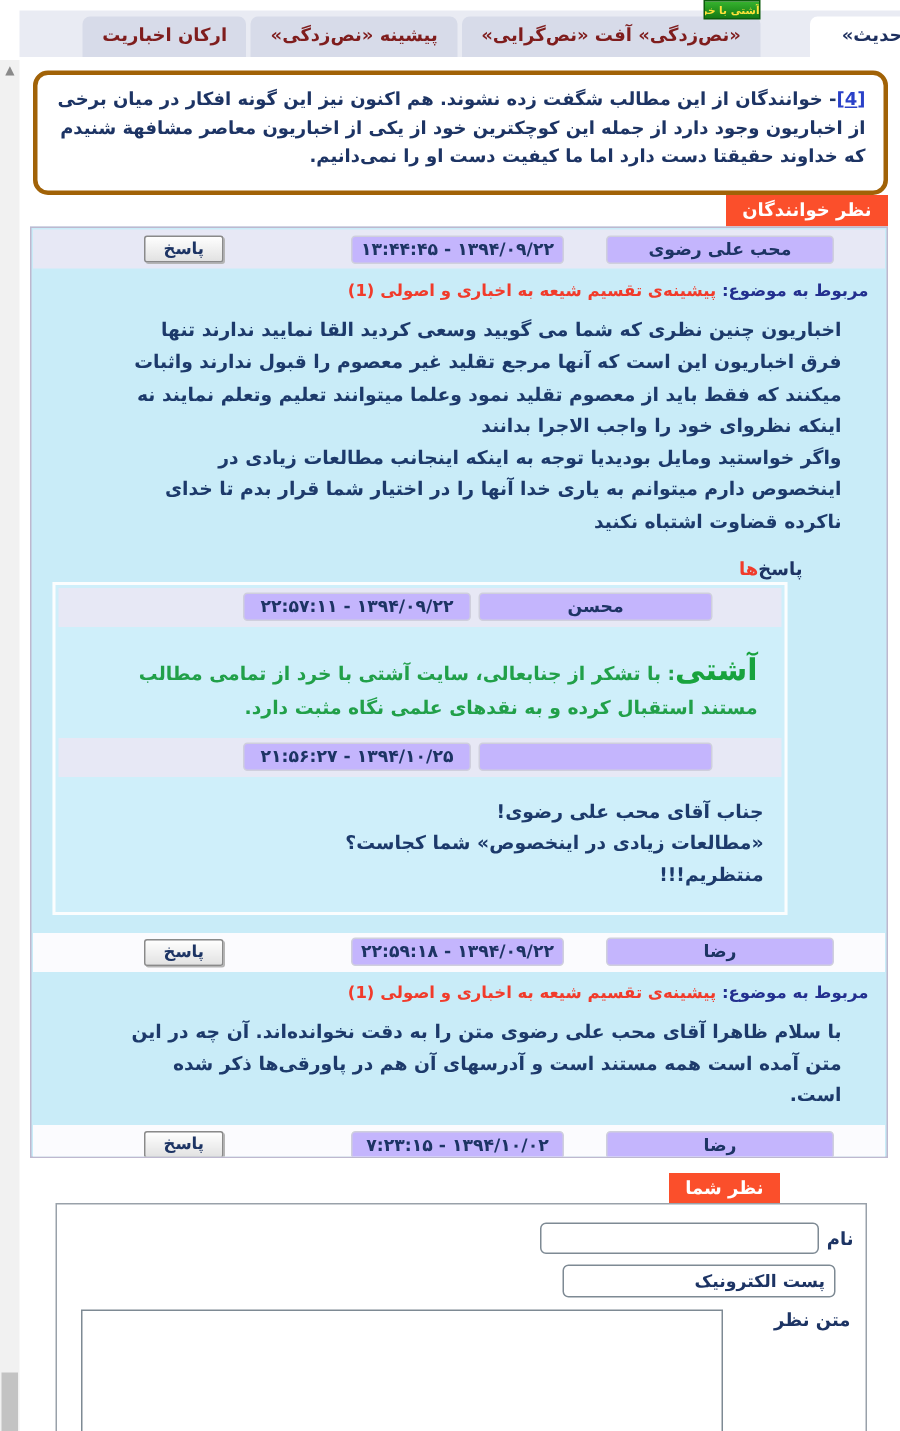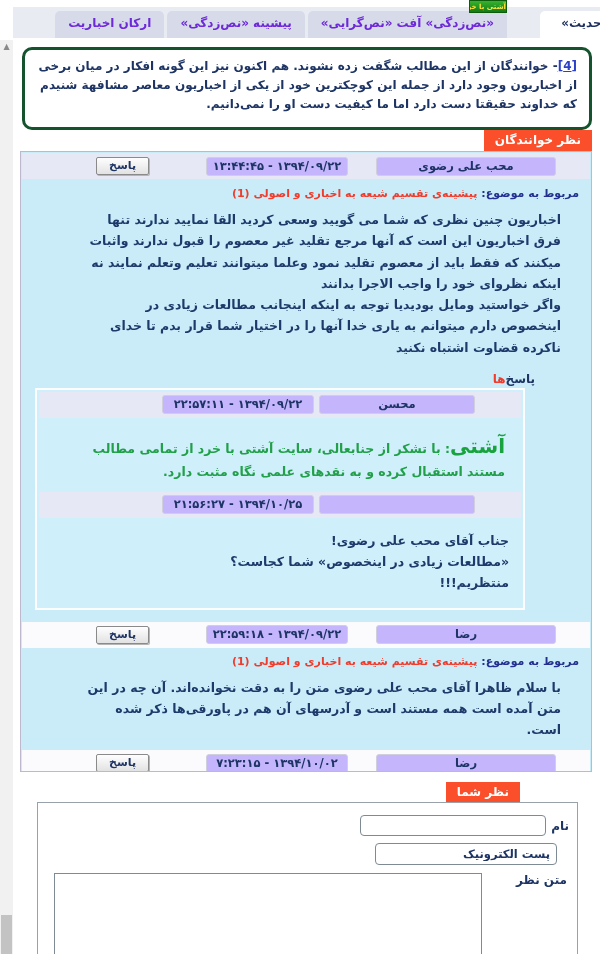--- a/index.html
+++ b/index.html
@@ -19,45 +19,45 @@
   .scroll-thumb { position:absolute; left:1px; top:875px; width:11px; height:90px; background:#c3c3c3; }
 
   
   .mini-banner { position:absolute; top:0; right:93px; width:38px; height:13px;
     background:linear-gradient(#36b32e,#147a14); color:#ffe23b; font-size:7px; line-height:13px;
     text-align:center; overflow:hidden; white-space:nowrap; z-index:30; border:1px solid #0c5c0c; }
 
   
   .tabbar { position:absolute; top:7px; left:13px; right:0; height:31px; background:#e9ebf3; }
   .tabs-row { position:absolute; right:93px; top:4px; height:27px; display:flex; gap:3px; }
-  .tab { background:#d7dbe9; color:#6d28d9; font-size:12px; padding:5px 13px 0; border-radius:5px 5px 0 0; white-space:nowrap; }
+  .tab { background:#d7dbe9; color:#7f1d1d; font-size:12px; padding:5px 13px 0; border-radius:5px 5px 0 0; white-space:nowrap; }
   .tab-active { position:absolute; right:-32px; top:4px; height:27px; width:92px; background:#ffffff;
     border-radius:5px 5px 0 0; color:#1d2f5e; font-size:12px; padding:5px 10px 0; white-space:nowrap; }
 
   
   .note-box { position:absolute; top:47px; left:22px; right:8px; height:83px;
-    border:3px solid #14532d; border-radius:10px; background:#fff;
+    border:3px solid #a16207; border-radius:10px; background:#fff;
     padding:7px 12px; font-size:12px; color:#1d3464; line-height:1.6; text-align:right; overflow:hidden; }
   .footnote-link { color:#2a41c8; text-decoration:underline; cursor:pointer; }
 
   
   .badge { background:#fb4f2b; color:#fff; font-size:12px; padding:3px 11px 4px; display:inline-block; }
   .readers-badge { position:absolute; top:130px; right:8px; }
   .your-badge { position:absolute; top:782px; right:80px; }
 
   
   .comments-box { position:absolute; top:151px; left:20px; right:8px; height:621px;
     background:#c9ecf8; border:1px solid #beb8cf; overflow:hidden; }
 
   .cheader { margin:1px; height:26px; background:#e7e8f5; display:flex; align-items:center;
     padding:0 34px 0 10px; gap:28px; }
   .cheader.light { background:#fbfbfe; margin:4px 1px 0; }
   .field-box { height:19px; background:#c4b5fd; border:1px solid #cfcfdd; border-radius:3px;
     font-size:11.5px; color:#1d3464; text-align:center; line-height:17px; overflow:hidden; }
-  .name-box { width:180px; }
+  .name-box { width:152px; }
   .date-box { width:142px; }
   .reply-btn { margin-inline-start:auto; margin-inline-end:64px;
     font-family:"DejaVu Sans", sans-serif; font-size:11px; font-weight:bold; color:#1d3464;
     background:linear-gradient(#fefefe,#e2e2e2); border:1px solid #8a8a8a; border-radius:2px;
     padding:1px 12px 2px; box-shadow:1px 1px 0 #b5b5b5; cursor:pointer; }
 
   .topic-line { padding:7px 12px 0; font-size:11px; text-align:right; }
   .topic-label { color:#23308f; }
   .topic-link { color:#f13b2b; cursor:pointer; }
 

